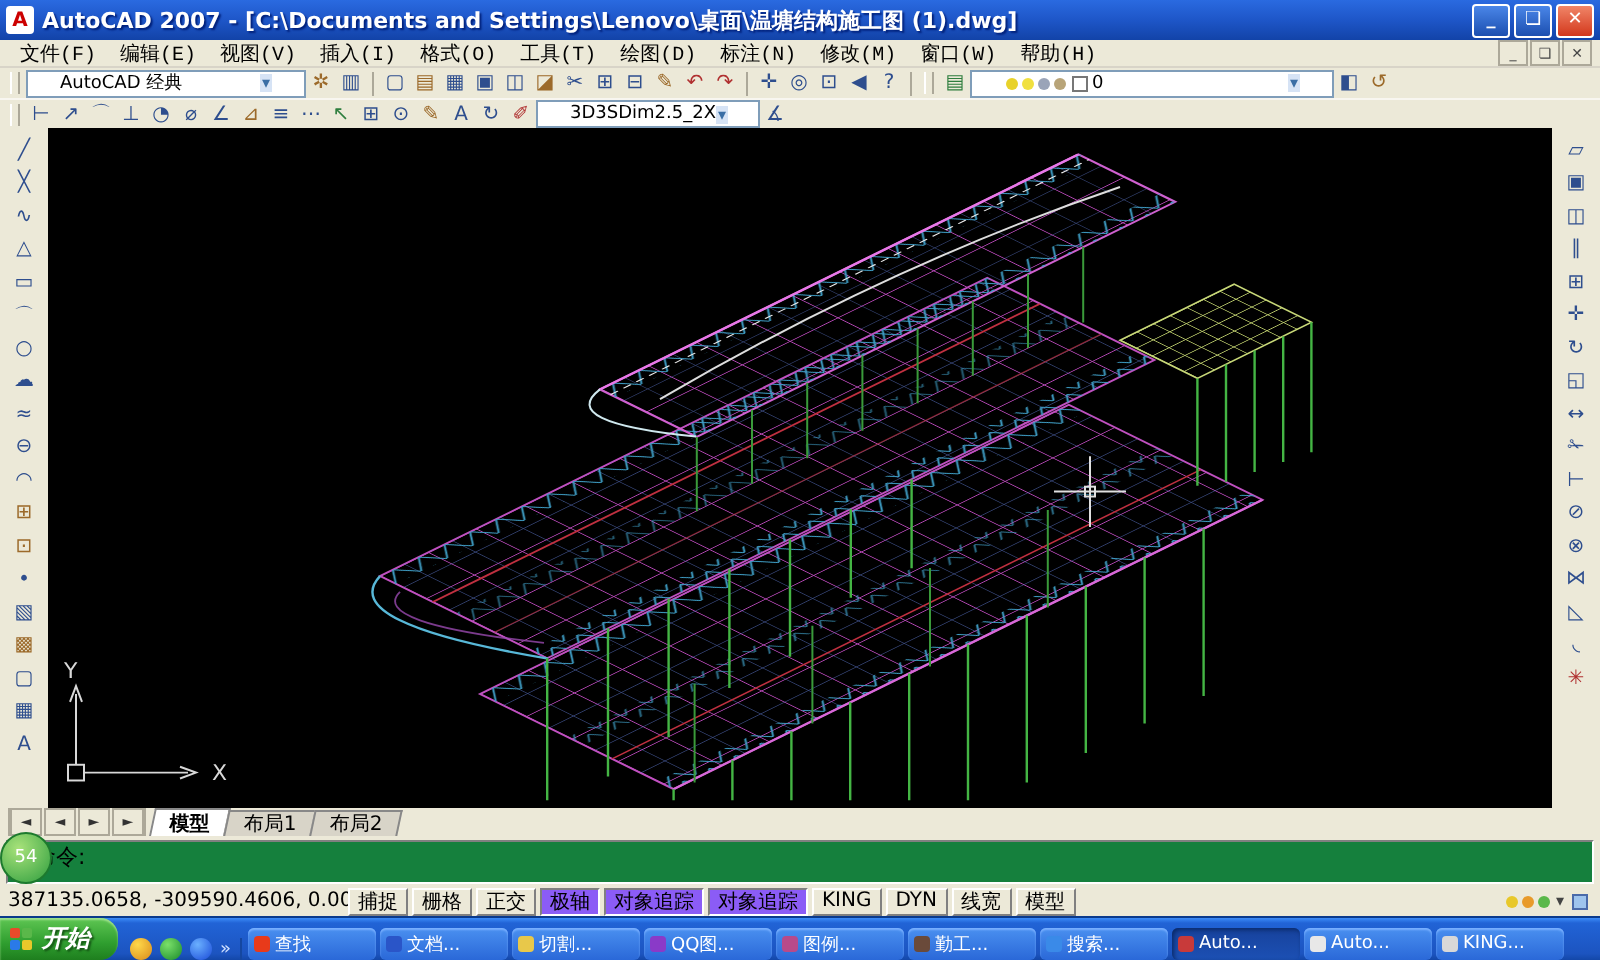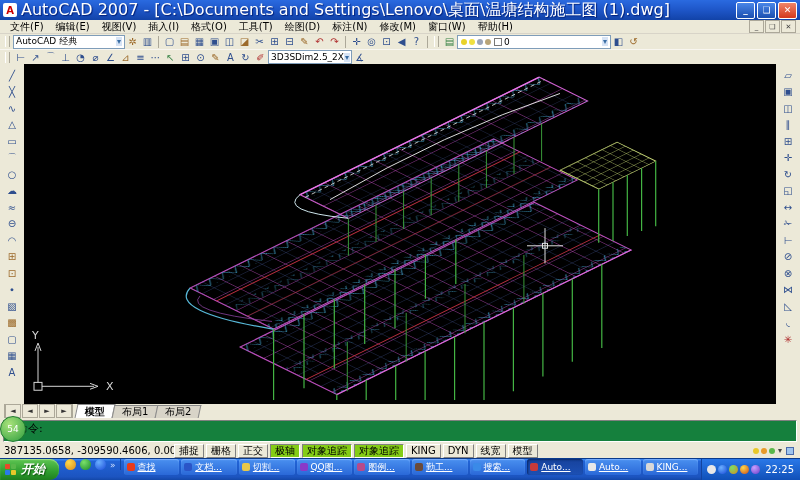--- a/index.html
+++ b/index.html
@@ -3,44 +3,44 @@
 <meta charset="utf-8">
 <style>
   html,body{margin:0;padding:0;background:#555;}
   #win{width:800px;height:480px;position:relative;font-family:"DejaVu Sans","Liberation Sans",sans-serif;
        background:#ece9d8;overflow:hidden;display:flex;flex-direction:column;font-size:11px;color:#000;}
   
   .titlebar{height:20px;background:linear-gradient(to bottom,#2a6ae0 0%,#1e56c8 50%,#1243a8 100%);
             display:flex;align-items:center;padding:0 3px;flex:0 0 20px;}
   .appicon{width:14px;height:14px;background:#fff;border-radius:2px;color:#c00;font-weight:bold;
            font-size:10px;display:flex;align-items:center;justify-content:center;margin-right:4px;}
-  .title{color:#fff;font-weight:normal;font-size:16px;white-space:nowrap;overflow:hidden;flex:1;
+  .title{color:#fff;font-weight:bold;font-size:11px;white-space:nowrap;overflow:hidden;flex:1;
          text-shadow:1px 1px 1px #01207a;}
   .winbtn{width:17px;height:15px;margin-left:2px;border:1px solid #fff;border-radius:2px;color:#fff;
           font-size:9px;font-weight:bold;display:flex;align-items:center;justify-content:center;
           background:linear-gradient(to bottom,#4a86e8,#1c4fb0);}
   .winbtn.close{background:linear-gradient(to bottom,#f08568,#d3381c);}
   
   .menubar{height:13px;background:#ece9d8;display:flex;align-items:center;padding:0 4px;flex:0 0 13px;
            border-bottom:1px solid #d8d4c8;}
-  .menuitem{padding:0 6px;font-size:10px;white-space:nowrap;}
+  .menuitem{padding:0 6px;font-size:10px;white-space:nowrap;font-family:Liberation Mono, monospace;}
   .mdi{margin-left:auto;display:flex;}
   .mdibtn{width:13px;height:11px;border:1px solid #aca899;background:#ece9d8;font-size:7px;
           display:flex;align-items:center;justify-content:center;margin-left:1px;color:#444;}
   
   .tbrow{display:flex;align-items:center;background:#ece9d8;padding:0 2px;}
   .tb1{height:15px;flex:0 0 15px;}
   .tb2{height:14px;flex:0 0 14px;border-top:1px solid #f8f6f0;}
   .grip{width:3px;height:11px;border-left:1px solid #fff;border-right:1px solid #aca899;margin:0 3px;}
   .sep{width:1px;height:12px;background:#aca899;margin:0 3px;}
   .tbtn{display:inline-flex;width:15px;height:13px;align-items:center;justify-content:center;
         font-size:10px;color:#2e4e8e;flex:0 0 15px;}
   .tbtn.warm{color:#9c6a2a}.tbtn.red{color:#b03030}.tbtn.grn{color:#2e7e3e}
   .combo{display:inline-flex;align-items:center;background:#fff;border:1px solid #7f9db9;height:12px;
-         font-size:9px;padding:0 2px;white-space:nowrap;}
+         font-size:9px;padding:0 16px;white-space:nowrap;}
   .combo .arrow{margin-left:auto;color:#3a6ea5;background:#d6e3f5;font-size:8px;padding:0 1px;}
   .dot{display:inline-block;width:6px;height:6px;border-radius:50%;margin:0 1px;}
   .sq{display:inline-block;width:6px;height:6px;border:1px solid #777;background:#fff;margin:0 2px;}
   
   .main{flex:1 1 auto;display:flex;min-height:0;}
   .vbar{width:24px;background:#ece9d8;display:flex;flex-direction:column;align-items:center;
         padding-top:3px;flex:0 0 24px;}
   .vbtn{width:18px;height:16.5px;display:flex;align-items:center;justify-content:center;font-size:10px;
         color:#2e4e8e;}
   .vbtn.warm{color:#9c6a2a}.vbtn.red{color:#b03030}
@@ -60,38 +60,38 @@
           display:flex;padding-left:13px;font-size:11px;box-sizing:border-box;}
   .badge{position:absolute;left:0px;top:-2px;width:24px;height:24px;border-radius:50%;z-index:5;
          background:radial-gradient(circle at 35% 30%,#a8e27a,#2f9e3f);border:1px solid #1d7a2e;
          color:#fff;font-size:9px;display:flex;align-items:center;justify-content:center;}
   
   .status{height:15px;flex:0 0 15px;background:#ece9d8;display:flex;align-items:center;padding:0 4px;
           font-size:10px;}
   .coords{width:170px;white-space:nowrap;}
   .stbtn{border:1px solid;border-color:#fff #808080 #808080 #fff;background:#ece9d8;padding:0 4px;
          margin-right:2px;font-size:10px;white-space:nowrap;height:12px;display:flex;align-items:center;}
-  .stbtn.on{border-color:#808080 #fff #fff #808080;background:#84cc16;}
+  .stbtn.on{border-color:#808080 #fff #fff #808080;background:#8b5cf6;}
   .stray{margin-left:auto;display:flex;align-items:center;}
   
   .taskbar{height:21px;flex:0 0 21px;background:linear-gradient(to bottom,#3c8cf8 0%,#2163d6 12%,#1c54c0 85%,#1347a8 100%);
-           display:flex;align-items:flex-start;border-top:1px solid #0a3a8c;}
+           display:flex;align-items:flex-end;border-top:1px solid #0a3a8c;}
   .startbtn{height:21px;background:linear-gradient(to bottom,#5fc653,#2f9e2f 60%,#1e7e1e);
             border-radius:0 9px 9px 0;display:flex;align-items:center;padding:0 14px 0 5px;
             color:#fff;font-weight:bold;font-style:italic;font-size:12px;text-shadow:1px 1px 1px #155515;
             box-shadow:inset 0 1px 1px #9fe08f;}
   .flag{width:12px;height:11px;display:grid;grid-template-columns:5px 5px;grid-gap:1px;margin-right:4px;}
   .flag i{display:block;height:5px;border-radius:1px;}
   .ql{display:flex;align-items:center;padding:0 4px;border-right:1px solid #1547a0;}
   .qlic{width:11px;height:11px;border-radius:50%;margin:0 2px;}
   .chev{color:#cfe0ff;font-size:9px;margin-left:2px;}
   .tasks{flex:1;display:flex;align-items:center;padding:0 2px;overflow:hidden;}
   .task{flex:1 1 0;max-width:58px;height:16px;margin:0 1px;border-radius:3px;display:flex;align-items:center;
         background:linear-gradient(to bottom,#4a90f0,#2a68d8);box-shadow:inset 0 1px 1px #7ab0ff;
-        color:#fff;font-size:9px;padding:0 3px;white-space:nowrap;overflow:hidden;text-decoration:underline;}
+        color:#fff;font-size:9px;padding:0 3px;white-space:nowrap;overflow:hidden;}
   .task.on{background:linear-gradient(to bottom,#17429c,#1c50b4);box-shadow:inset 1px 1px 2px #0a2a6a;}
   .tic{width:8px;height:8px;border-radius:2px;margin-right:3px;flex:0 0 8px;}
   .tray{display:flex;align-items:center;background:linear-gradient(to bottom,#2a78e8,#1050b8);
         border-left:1px solid #1244a0;height:21px;padding:0 6px 0 4px;}
   .trdot{width:9px;height:9px;border-radius:50%;margin:0 1px;}
   .time{color:#fff;font-size:10px;margin-left:4px;}
 </style>
 </head>
 <body>
 
@@ -411,23 +411,15 @@
         </span>
       <span class="task">
           <span class="tic" style="background:#e8e8e8"></span>
           <span>Auto...</span>
         </span>
       <span class="task">
           <span class="tic" style="background:#d8d8d8"></span>
           <span>KING...</span>
         </span>
     </div>
-    <div class="tray">
-      <span class="trdot" style="background:#e8e8e8"></span>
-      <span class="trdot" style="background:radial-gradient(circle at 35% 30%,#6ab0ff,#1a4ad8)"></span>
-      <span class="trdot" style="background:radial-gradient(circle at 35% 30%,#7ae06a,#d88a1a)"></span>
-      <span class="trdot" style="background:radial-gradient(circle at 35% 30%,#ffd84a,#c84a1a)"></span>
-      <span class="trdot" style="background:radial-gradient(circle at 35% 30%,#c8a0ff,#6a3ac8)"></span>
-      <span class="time">22:25</span>
-    </div>
   </div>
 
 </div>
 
 </body></html>

